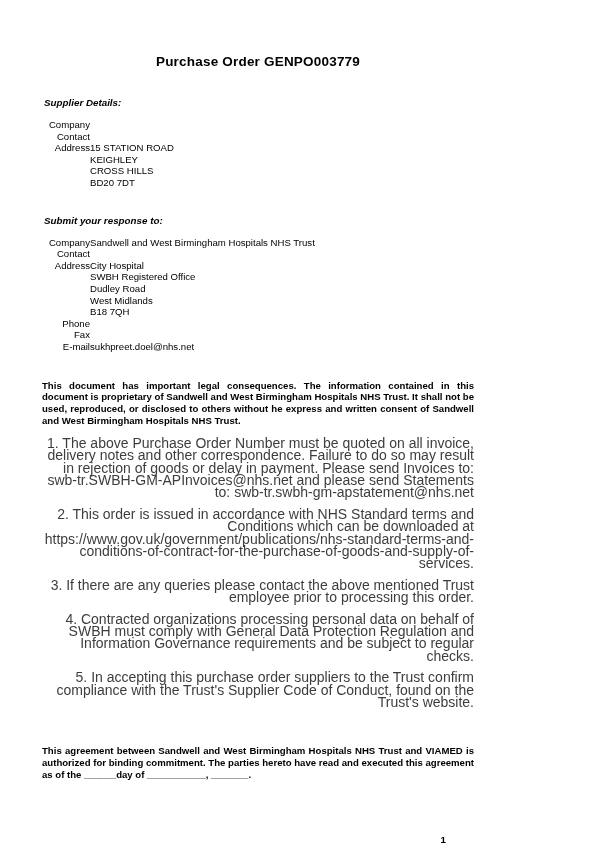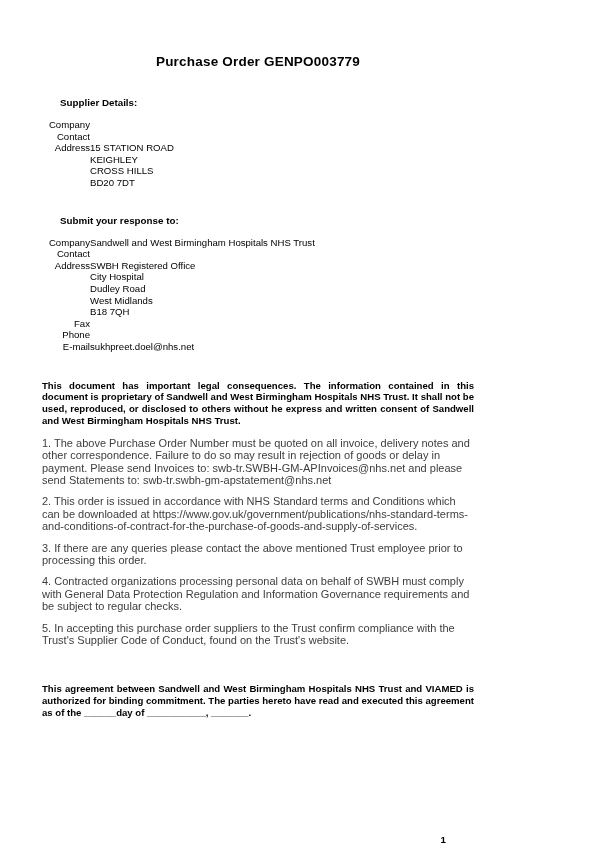--- a/index.html
+++ b/index.html
@@ -21,21 +21,22 @@
   .doc-title {
     text-align: center;
     font-size: 13.5px;
     font-weight: bold;
     margin: 0 0 28px 0;
     letter-spacing: 0.2px;
   }
   .section-heading {
     font-size: 9.8px;
     font-weight: bold;
-    margin: 0 0 11px 18px;
+    font-style: italic;
+    margin: 0 0 11px 2px;
   }
   .kv-block {
     font-size: 9.6px;
     line-height: 11.6px;
     margin-left: 2px;
   }
   .kv-row {
     display: grid;
     grid-template-columns: 46px 1fr;
     min-height: 11.6px;
@@ -55,25 +56,25 @@
     font-size: 9.6px;
     line-height: 11.8px;
     font-weight: bold;
     text-align: justify;
     margin: 27px 0 0 0;
   }
   .terms {
     margin-top: 10px;
   }
   .terms p {
-    font-size: 11px;
+    font-size: 14px;
     line-height: 12.4px;
     color: #3d3d3d;
     margin: 0 0 9px 0;
-    text-align: left;
+    text-align: right;
     word-break: break-word;
   }
   .agreement {
     font-size: 9.6px;
     line-height: 12px;
     font-weight: bold;
     text-align: justify;
     margin: 37px 0 0 0;
   }
   .page-number {
@@ -121,33 +122,33 @@
     <div class="kv-row">
       <span class="kv-label">Company</span>
       <span class="kv-value">Sandwell and West Birmingham Hospitals NHS Trust</span>
     </div>
     <div class="kv-row">
       <span class="kv-label">Contact</span>
     </div>
     <div class="kv-row">
       <span class="kv-label">Address</span>
       <span class="kv-value">
+        <span class="addr-line" style="display:block">City Hospital</span>
         <span class="addr-line" style="display:block">SWBH Registered Office</span>
-        <span class="addr-line" style="display:block">City Hospital</span>
         <span class="addr-line" style="display:block">Dudley Road</span>
         <span class="addr-line" style="display:block">West Midlands</span>
         <span class="addr-line" style="display:block">B18 7QH</span>
       </span>
     </div>
     <div class="kv-row">
-      <span class="kv-label">Fax</span>
+      <span class="kv-label">Phone</span>
       <span class="kv-value"></span>
     </div>
     <div class="kv-row">
-      <span class="kv-label">Phone</span>
+      <span class="kv-label">Fax</span>
       <span class="kv-value"></span>
     </div>
     <div class="kv-row">
       <span class="kv-label">E-mail</span>
       <span class="kv-value">sukhpreet.doel@nhs.net</span>
     </div>
   </div>
 
   <p class="legal">This document has important legal consequences. The information contained in this document is proprietary of Sandwell and West Birmingham Hospitals NHS Trust. It shall not be used, reproduced, or disclosed to others without he express and written consent of Sandwell and West Birmingham Hospitals NHS Trust.</p>
 

